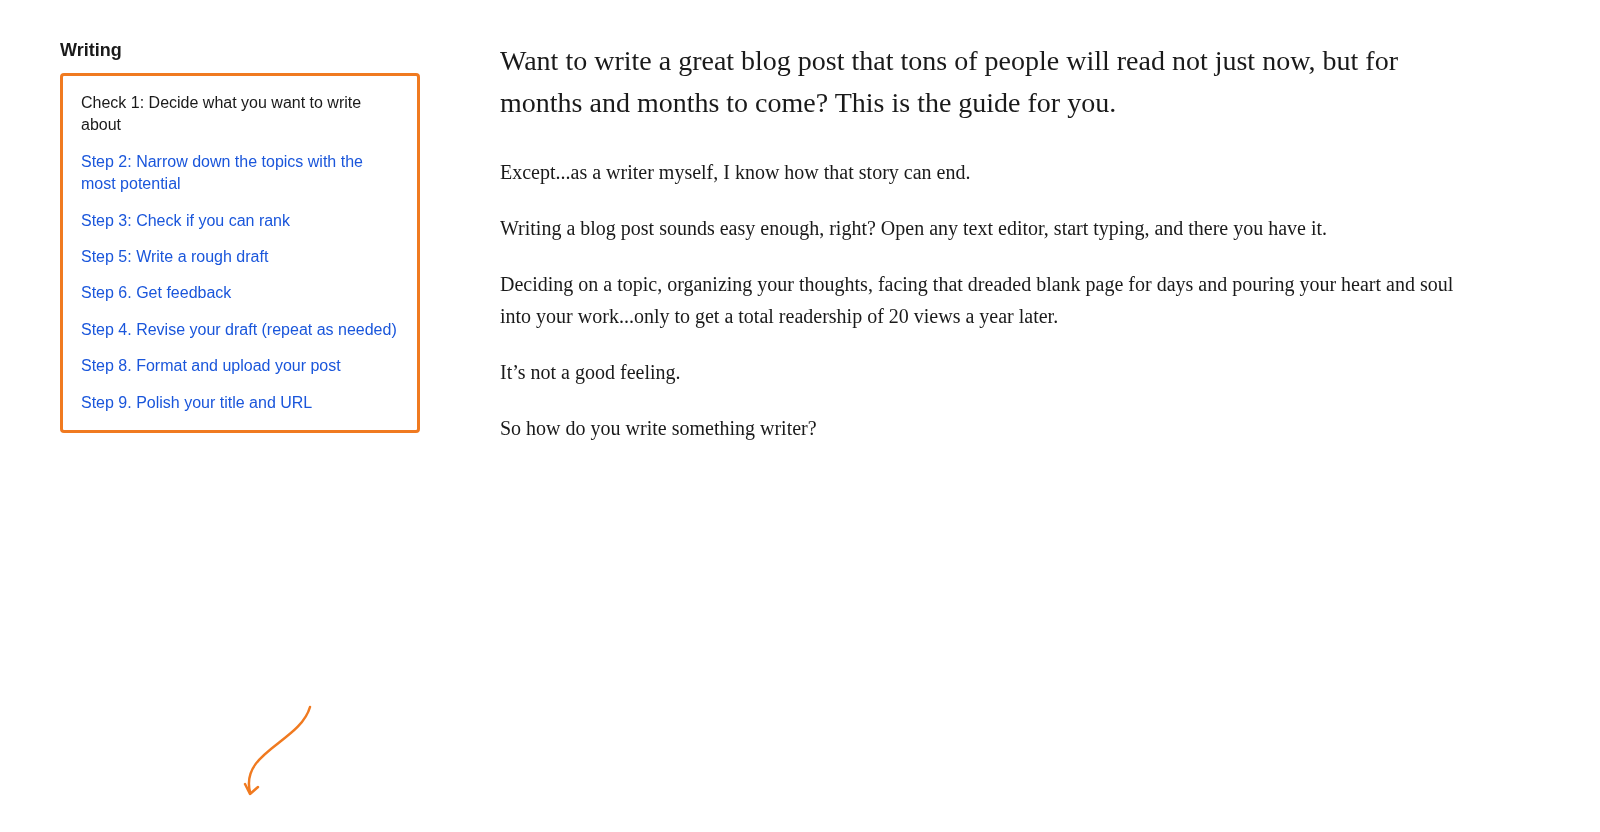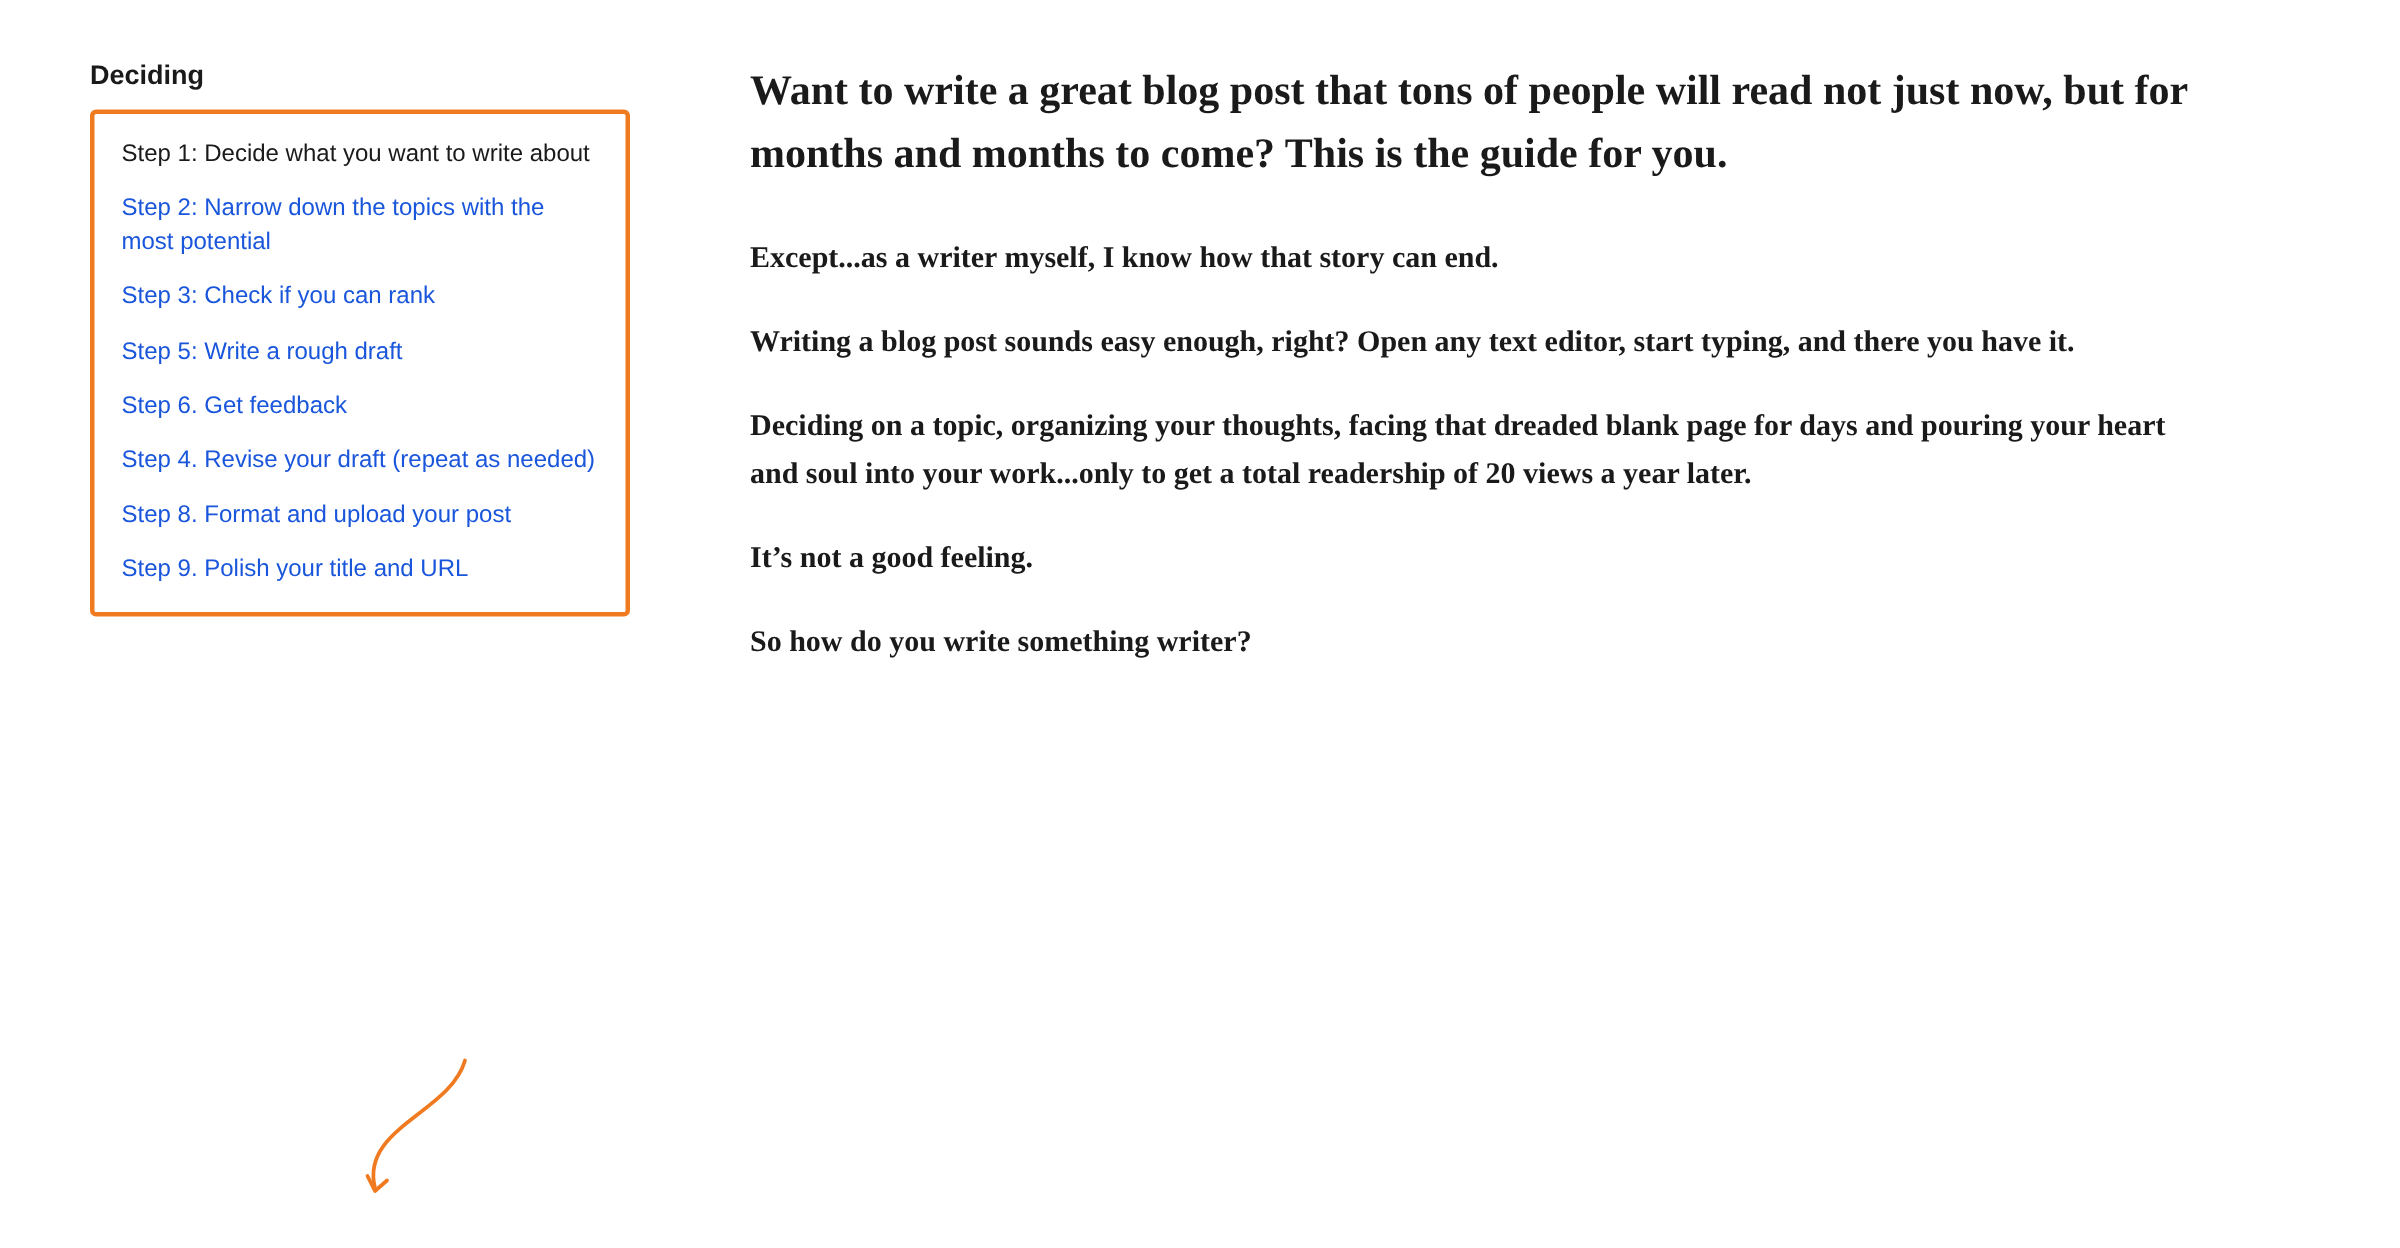--- a/index.html
+++ b/index.html
@@ -71,45 +71,44 @@
     }
 
     .arrow-container svg {
       overflow: visible;
     }
 
     .right-panel {
       flex: 1;
       padding-left: 40px;
       max-width: 1000px;
-      font-weight: bold;
     }
 
     .intro-text {
       font-size: 28px;
       line-height: 1.5;
       color: #1a1a1a;
       margin-bottom: 32px;
     }
 
     .body-paragraph {
       font-size: 20px;
       line-height: 1.6;
       color: #1a1a1a;
       margin-bottom: 24px;
     }
   </style>
 </head>
 <body>
 
 <div class="left-panel">
-  <div class="contents-title">Deciding</div>
+  <div class="contents-title">Writing</div>
   <div class="toc-box">
 
-  <div class="toc-item current">Step 1: Decide what you want to write about</div>
+  <div class="toc-item current">Check 1: Decide what you want to write about</div>
       <div class="toc-item link">Step 2: Narrow down the topics with the most potential</div>
       <div class="toc-item link">Step 3: Check if you can rank</div>
       <div class="toc-item link">Step 5: Write a rough draft</div>
       <div class="toc-item link">Step 6. Get feedback</div>
       <div class="toc-item link">Step 4. Revise your draft (repeat as needed)</div>
       <div class="toc-item link">Step 8. Format and upload your post</div>
       <div class="toc-item link">Step 9. Polish your title and URL</div>
     </div>
   <div class="arrow-container">
     <svg width="120" height="100" viewBox="0 0 120 100">

